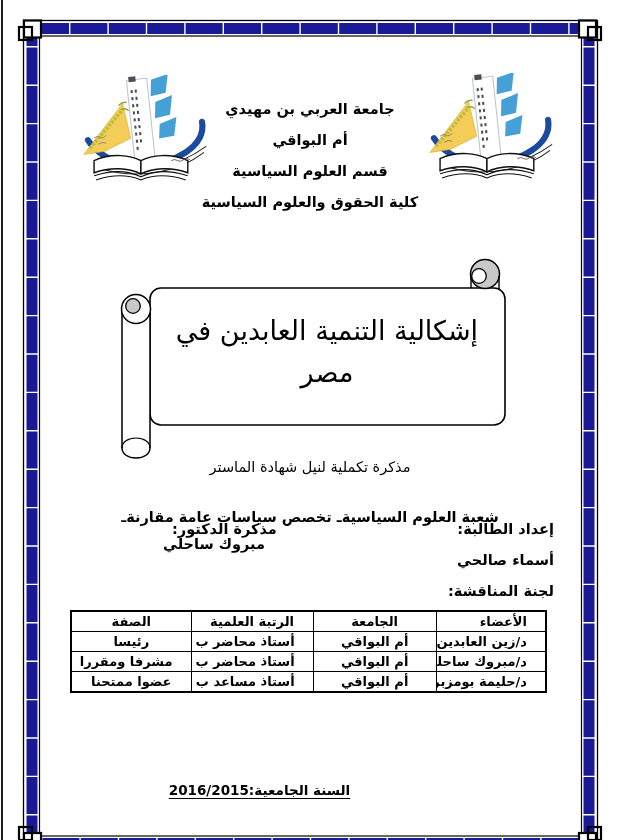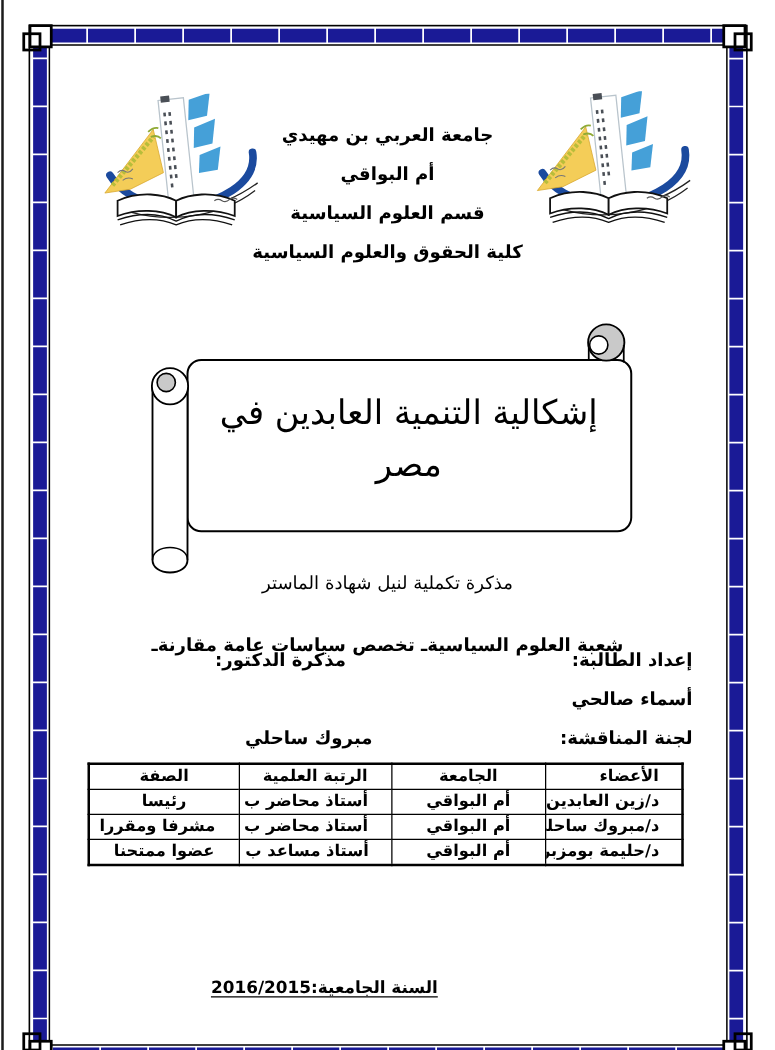--- a/index.html
+++ b/index.html
@@ -31,21 +31,21 @@
     font-size:14.5px;font-weight:normal;color:#000;direction:rtl;
   }
   .branch-line{
     top:489px;left:0;width:620px;text-align:center;
     font-size:14.5px;font-weight:bold;color:#000;direction:rtl;margin-top:20px;
   }
   .lbl{font-size:14.5px;font-weight:bold;color:#000;direction:rtl;white-space:nowrap;}
   .prepared-label{right:66px;top:521px;}
   .supervisor-label{left:172px;top:521px;}
   .student-name{right:66px;top:552px;}
-  .supervisor-name{left:163px;top:583px;margin-left:33px;}
+  .supervisor-name{left:163px;top:536px;}
   .committee-label{right:66px;top:583px;}
   .jury-table{
     position:absolute;left:70px;top:610px;width:477px;
     border-collapse:collapse;table-layout:fixed;
     font-size:13px;font-weight:bold;color:#000;direction:rtl;
   }
   .jury-table th,.jury-table td{
     border:1.5px solid #000;height:19px;padding:0 18px;
     white-space:nowrap;overflow:hidden;
   }

